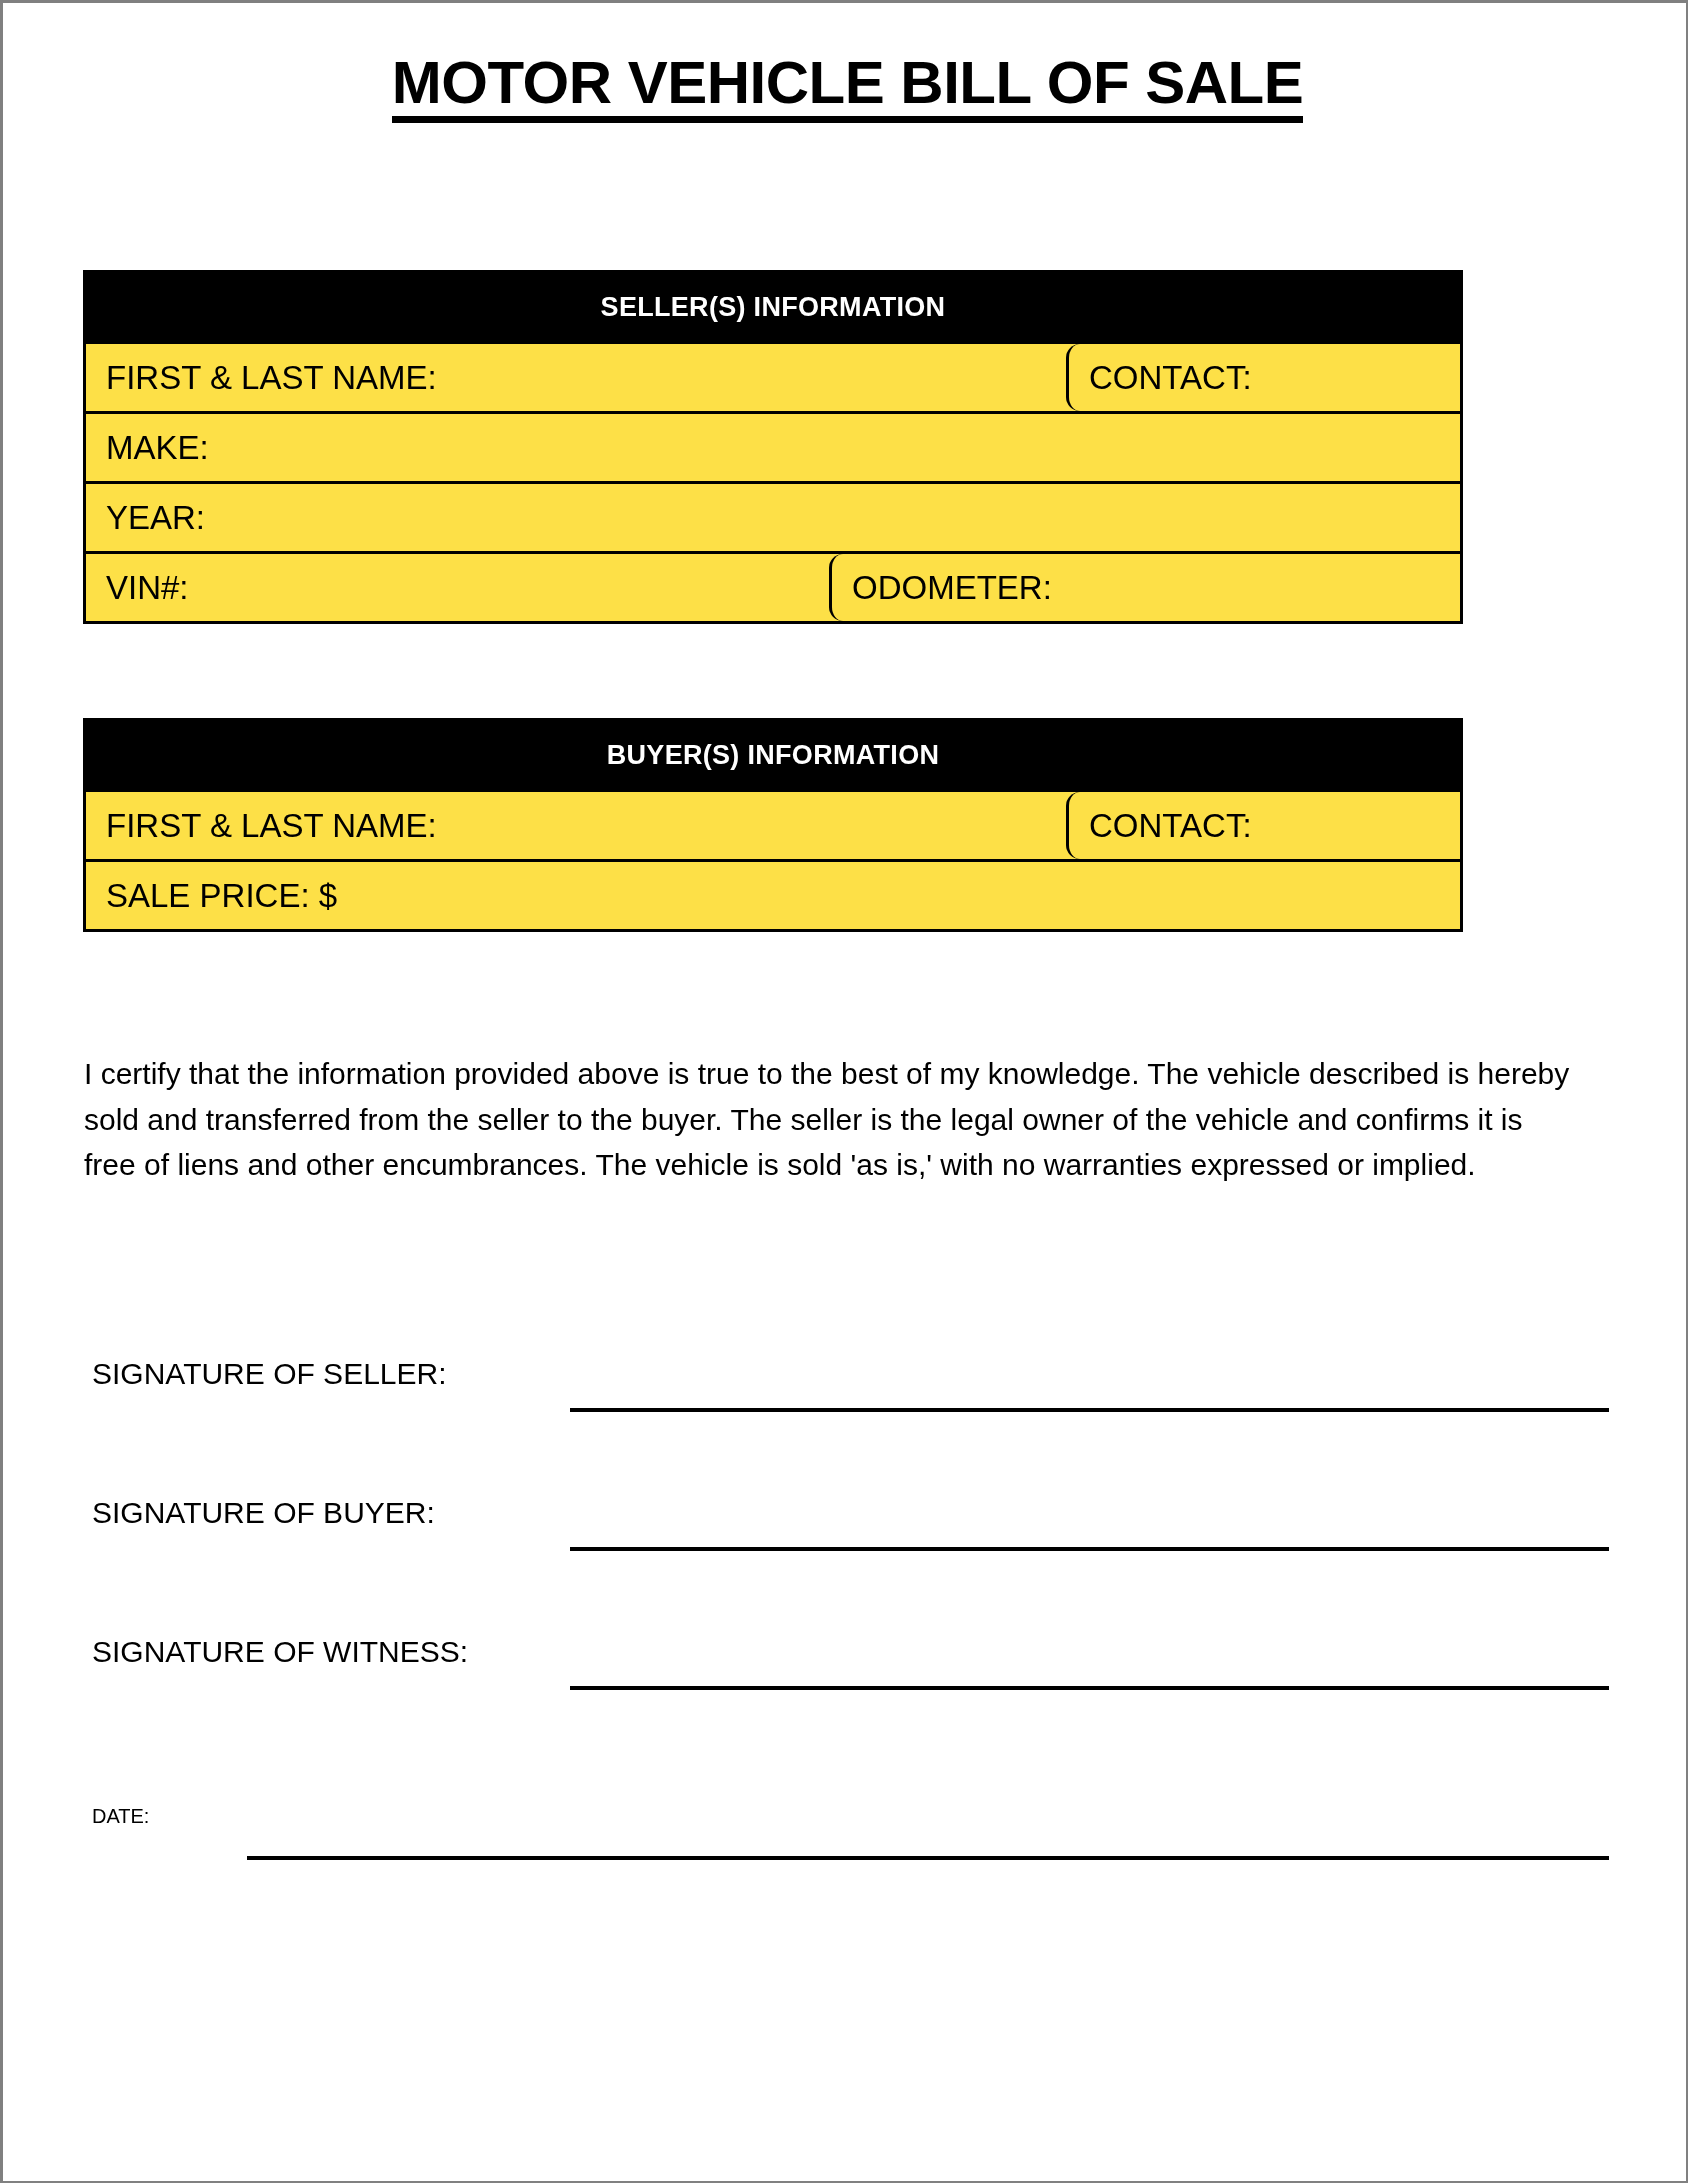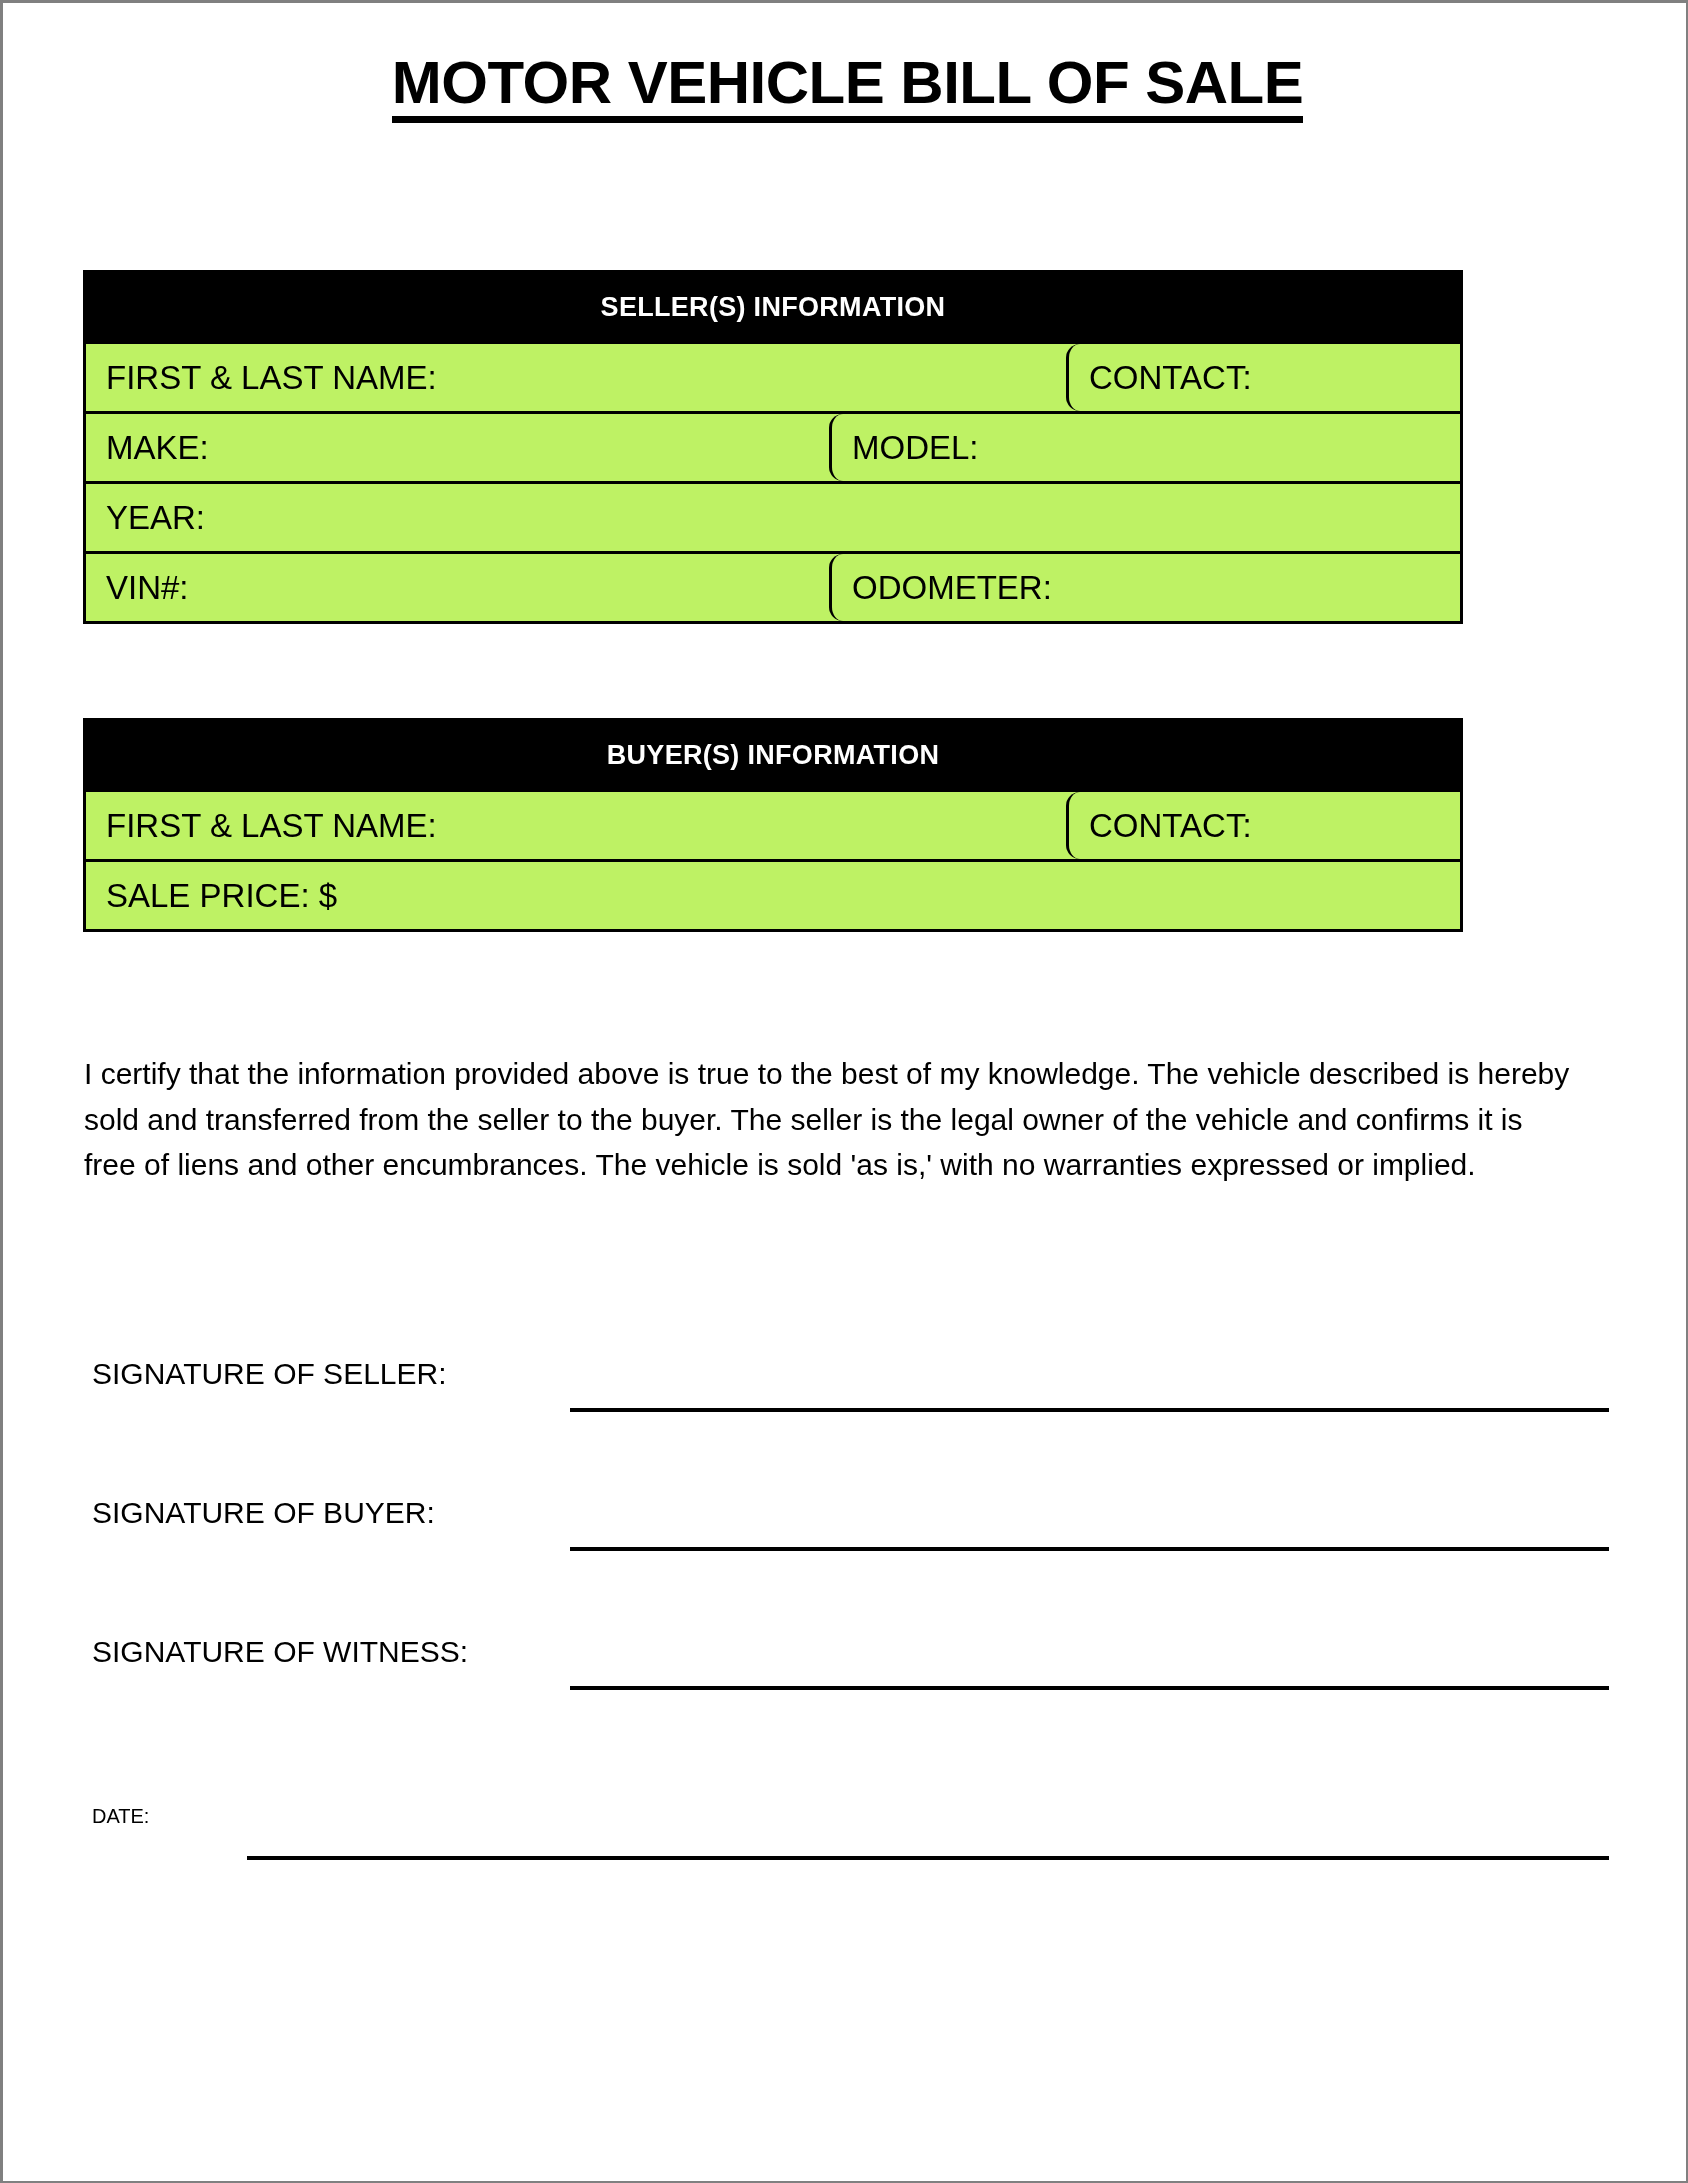--- a/index.html
+++ b/index.html
@@ -40,21 +40,21 @@
     white-space: nowrap;
   }
 
   
   .form-table {
     position: absolute;
     left: 80px;
     width: 1380px;
     border: 3px solid #000000;
     box-sizing: border-box;
-    background: #bef264;
+    background: #fde047;
   }
   #seller-table { top: 267px; }
   #buyer-table  { top: 715px; }
 
   .section-header {
     background: #000000;
     color: #ffffff;
     font-size: 27px;
     font-weight: bold;
     text-align: center;
@@ -167,21 +167,20 @@
   <div class="form-table" id="seller-table">
     <div class="section-header">SELLER(S) INFORMATION</div>
 
     <div class="trow">
       <div class="tcell w-name">FIRST &amp; LAST NAME:</div>
       <div class="tcell w-contact divider">CONTACT:</div>
     </div>
 
     <div class="trow">
       <div class="tcell w-half-l">MAKE:</div>
-      <div class="tcell w-half-r divider">MODEL:</div>
     </div>
 
     <div class="trow">
       <div class="tcell w-half-l">YEAR:</div>
     </div>
 
     <div class="trow">
       <div class="tcell w-half-l">VIN#:</div>
       <div class="tcell w-half-r divider">ODOMETER:</div>
     </div>

